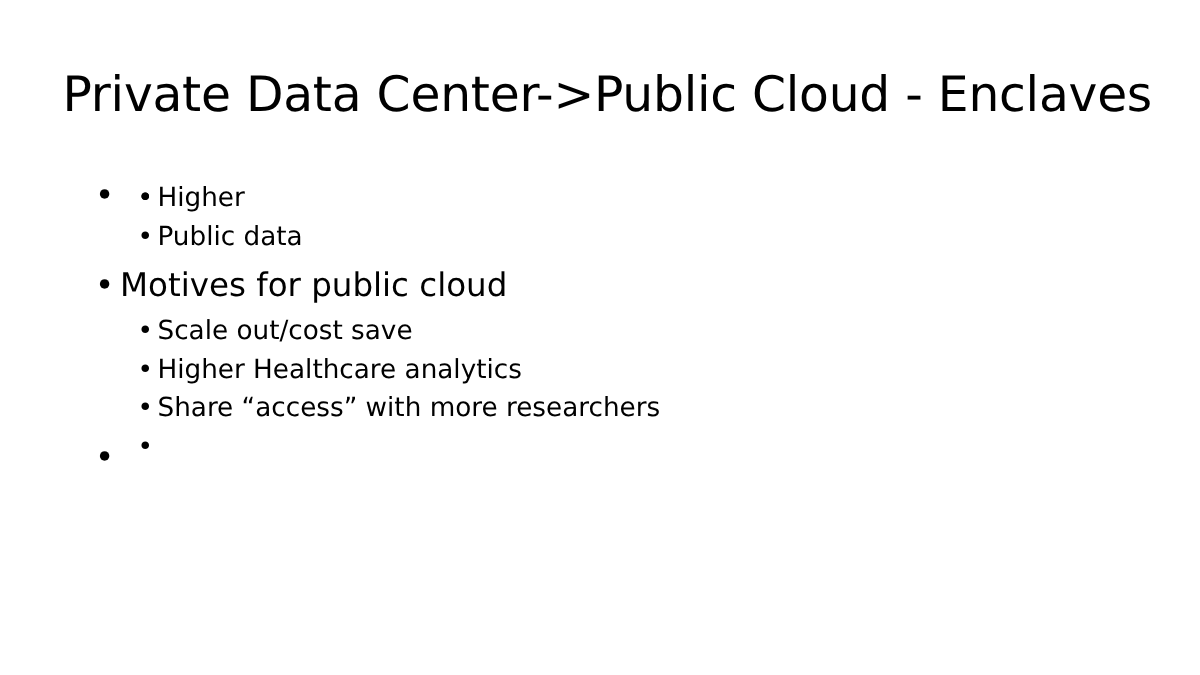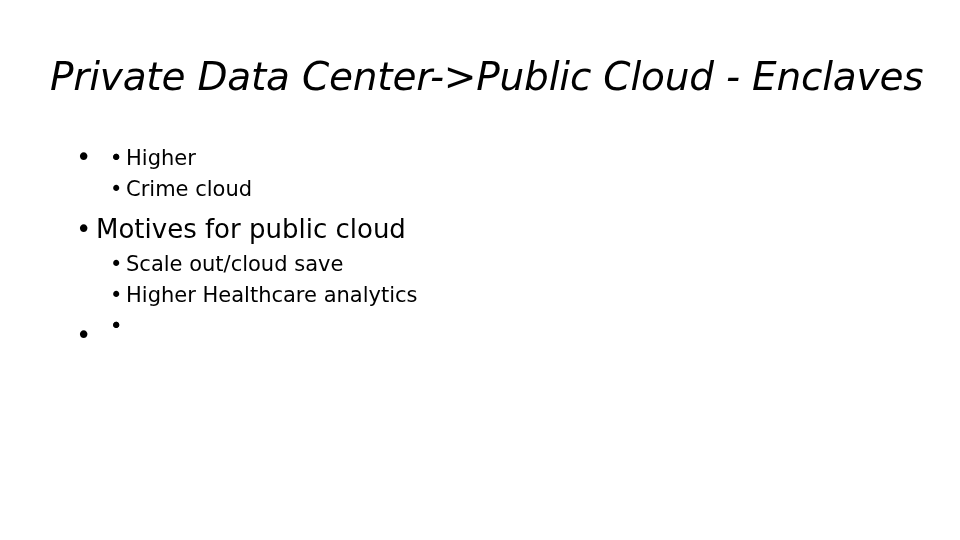--- a/index.html
+++ b/index.html
@@ -25,21 +25,20 @@
     left: 50px;
     top: 54px;
     width: 860px;
     text-align: center;
     font-size: 39px;
     font-weight: 400;
     line-height: 46px;
     letter-spacing: -0.2px;
     white-space: nowrap;
     color: #000000;
-    font-style: italic;
   }
   .body-area {
     position: absolute;
     left: 0;
     top: 140px;
     width: 960px;
   }
   .bullet-l1 {
     position: relative;
     padding-left: 96px;
@@ -98,42 +97,43 @@
       <div class="gap-small"></div>
       <div class="bullet-l2">
         <span class="mark">•</span>
       </div>
       <div class="bullet-l2">
         <span class="mark">•</span>
         <span>Higher</span>
       </div>
       <div class="bullet-l2">
         <span class="mark">•</span>
-        <span>Crime cloud</span>
+        <span>Public data</span>
       </div>
     </div>
 
     <div class="gap-after-group"></div>
 
     <div class="group">
       <div class="bullet-l1">
         <span class="mark">•</span>
         <span>Motives for public cloud</span>
       </div>
       <div class="gap-small"></div>
       <div class="bullet-l2">
         <span class="mark">•</span>
-        <span>Scale out/cloud save</span>
+        <span>Scale out/cost save</span>
       </div>
       <div class="bullet-l2">
         <span class="mark">•</span>
         <span>Higher Healthcare analytics</span>
       </div>
       <div class="bullet-l2">
         <span class="mark">•</span>
+        <span>Share “access” with more researchers</span>
       </div>
       <div class="bullet-l2">
         <span class="mark">•</span>
       </div>
     </div>
 
     <div class="gap-after-group"></div>
 
     <div class="group">
       <div class="bullet-l1">

